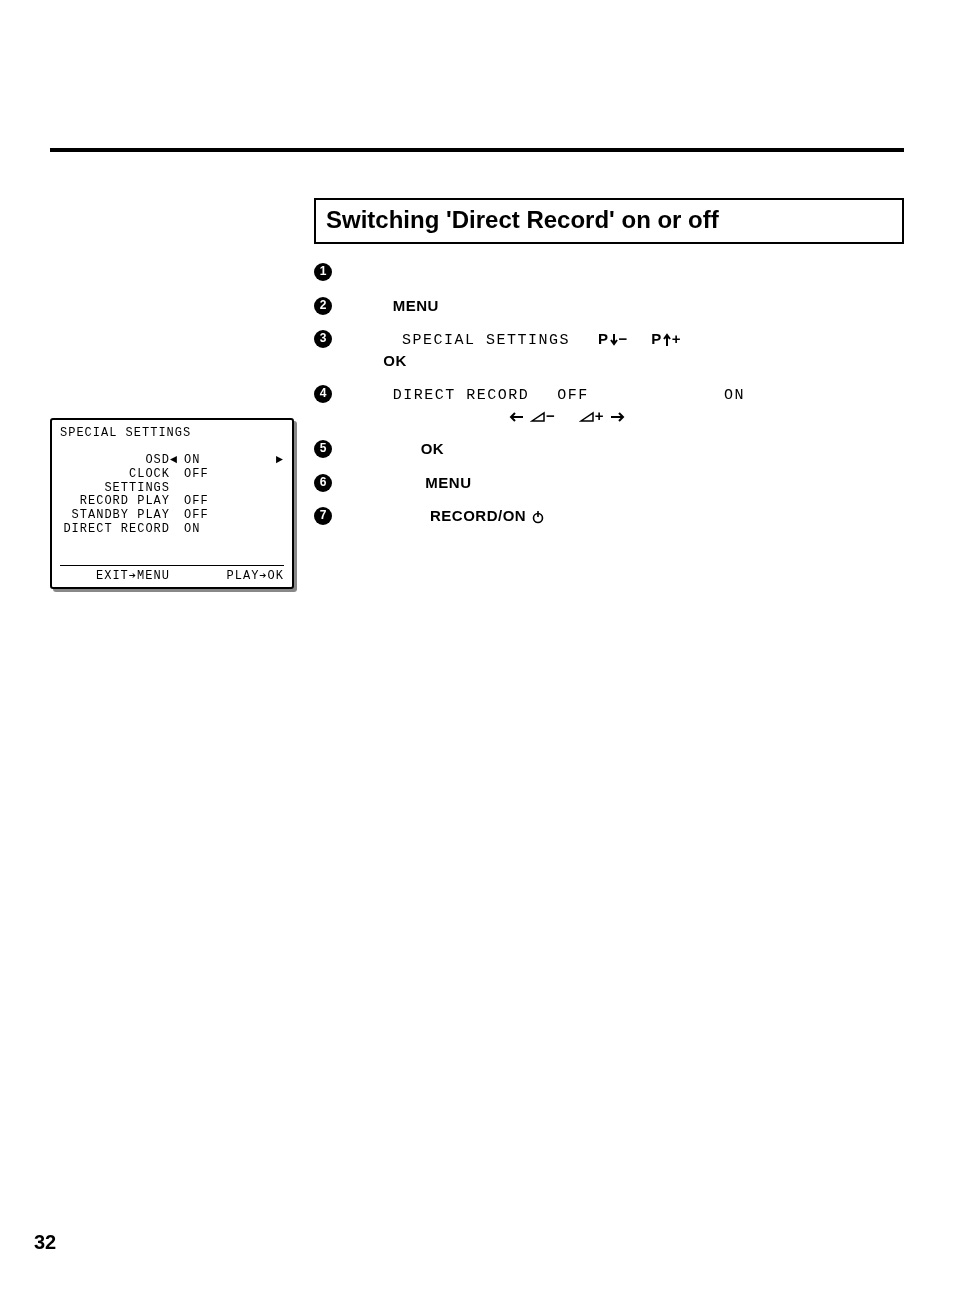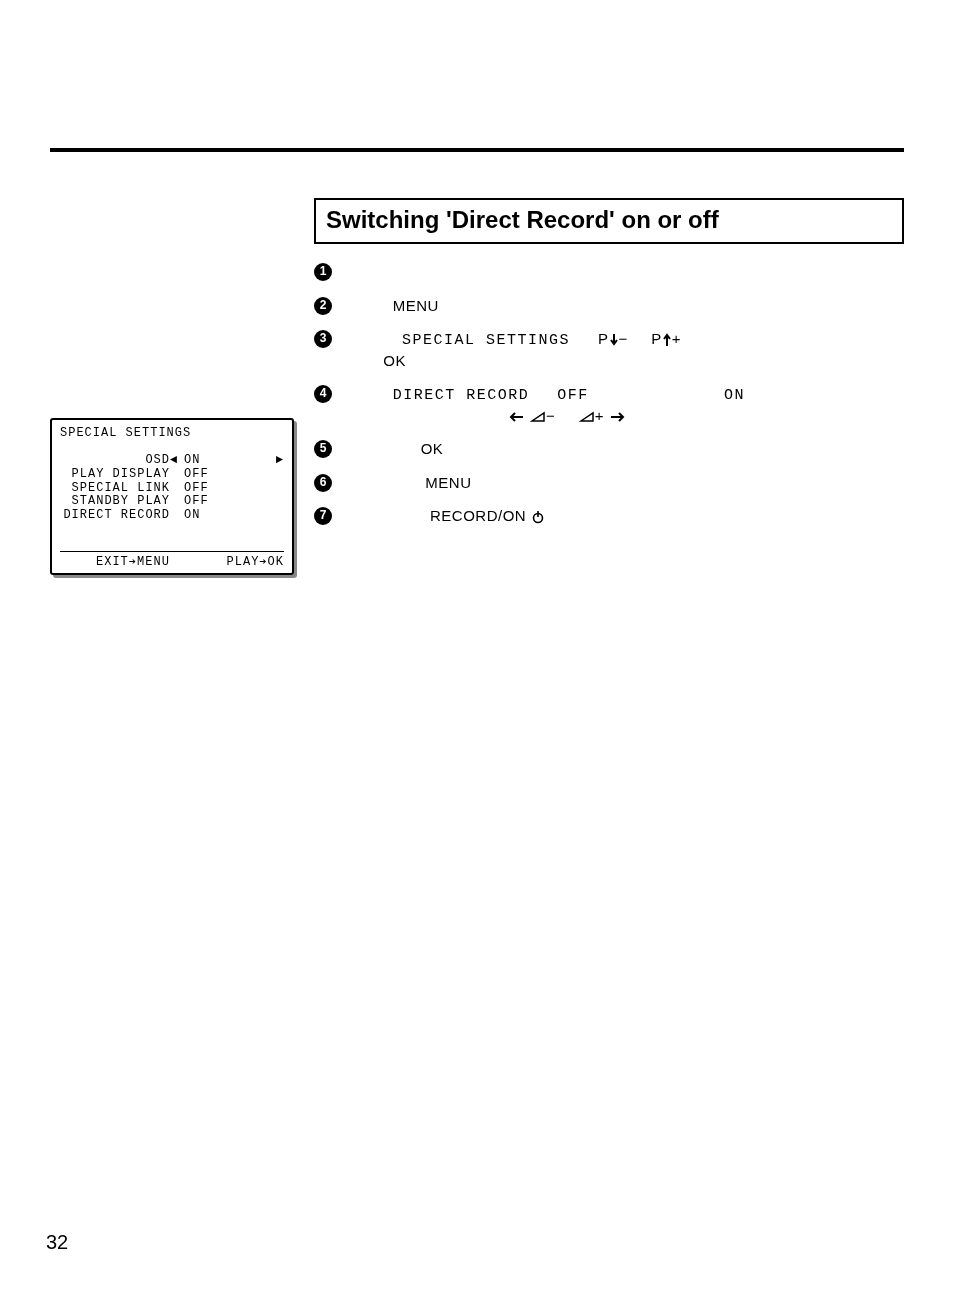--- a/index.html
+++ b/index.html
@@ -75,21 +75,21 @@
   .step-text {
     font-size: 15px;
     letter-spacing: 0.5px;
   }
   .mono {
     font-family: "Courier New", monospace;
     letter-spacing: 1.5px;
     font-size: 15px;
   }
   .bold {
-    font-weight: normal;
+    font-weight: bold;
     letter-spacing: 0.5px;
   }
   .osd-panel {
     width: 224px;
     border: 2px solid #000;
     border-radius: 3px;
     background: #fff;
     box-shadow: 3px 3px 0 #888;
     font-family: "Courier New", monospace;
     font-size: 12px;
@@ -126,24 +126,24 @@
     margin: 0 0 2px 0;
   }
   .osd-footer {
     display: flex;
     justify-content: space-between;
     font-size: 12px;
     margin-left: 36px;
   }
   .page-num {
     position: absolute;
-    left: 46px;
+    left: 34px;
     bottom: 48px;
     font-size: 20px;
-    font-weight: normal;
+    font-weight: bold;
   }
   .inline-svg {
     vertical-align: -3px;
   }
 </style>
 </head>
 <body>
 
 <div class="page">
   <div class="top-rule"></div>
@@ -155,27 +155,27 @@
         <div class="osd-panel">
           <div class="osd-title">SPECIAL SETTINGS</div>
           <div class="osd-rows">
             <div class="osd-row">
               <span class="osd-label">OSD</span>
               <span class="osd-arrow-l">◄</span>
               <span class="osd-val">ON</span>
               <span class="osd-arrow-r">►</span>
             </div>
             <div class="osd-row">
-              <span class="osd-label">PLAY DISPLAY</span>
+              <span class="osd-label">CLOCK SETTINGS</span>
               <span class="osd-arrow-l"></span>
               <span class="osd-val">OFF</span>
               <span class="osd-arrow-r"></span>
             </div>
             <div class="osd-row">
-              <span class="osd-label">SPECIAL LINK</span>
+              <span class="osd-label">RECORD PLAY</span>
               <span class="osd-arrow-l"></span>
               <span class="osd-val">OFF</span>
               <span class="osd-arrow-r"></span>
             </div>
             <div class="osd-row">
               <span class="osd-label">STANDBY PLAY</span>
               <span class="osd-arrow-l"></span>
               <span class="osd-val">OFF</span>
               <span class="osd-arrow-r"></span>
             </div>

